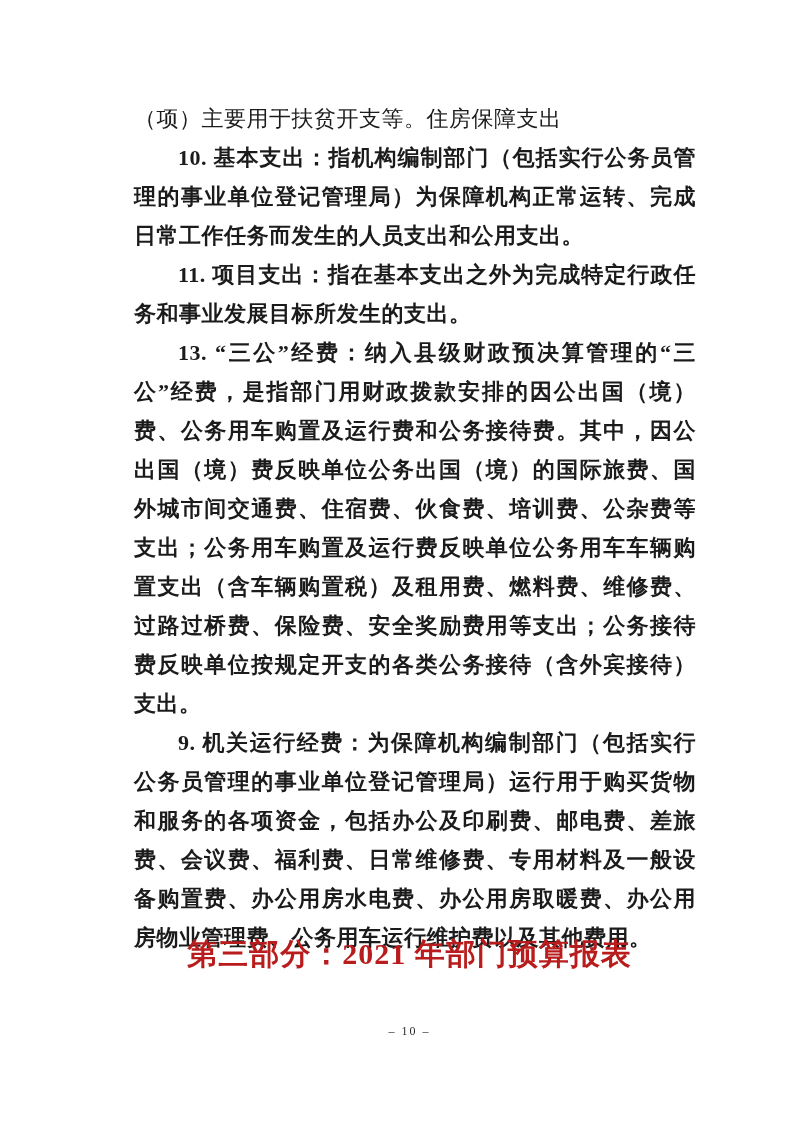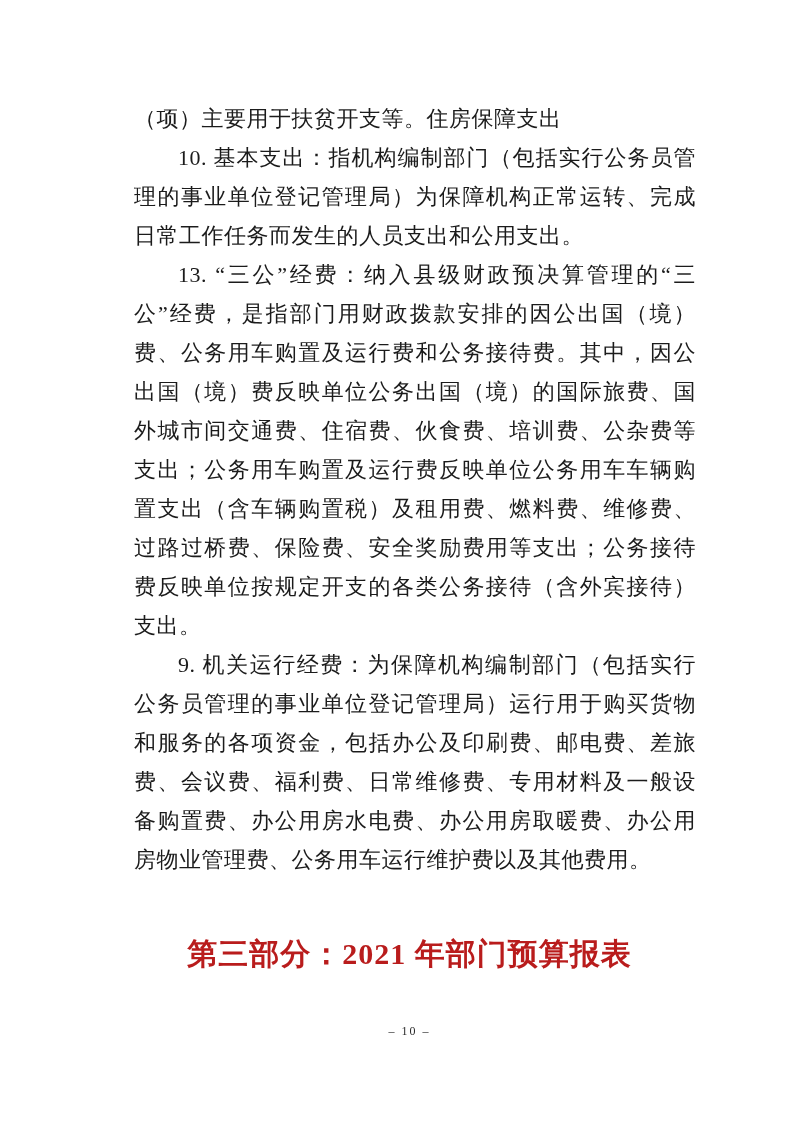--- a/index.html
+++ b/index.html
@@ -31,20 +31,21 @@
   .body-text p {
     margin: 0;
     padding: 0;
   }
   .continuation {
     text-indent: 0;
   }
   .para {
     text-indent: 2em;
     margin-top: 3px;
+    font-weight: bold;
   }
   .section-heading {
     position: absolute;
     left: 0;
     top: 934px;
     width: 100%;
     margin: 0;
     text-align: center;
     font-size: 30px;
     font-weight: bold;
@@ -64,20 +65,21 @@
   }
 </style>
 </head>
 <body>
 
 <div class="page">
 
   <div class="body-text">
     <p class="continuation">（项）主要用于扶贫开支等。住房保障支出</p>
     <p class="para">10. 基本支出：指机构编制部门（包括实行公务员管理的事业单位登记管理局）为保障机构正常运转、完成日常工作任务而发生的人员支出和公用支出。</p>
+    <p class="para">11. 项目支出：指在基本支出之外为完成特定行政任务和事业发展目标所发生的支出。</p>
     <p class="para">13. “三公”经费：纳入县级财政预决算管理的“三公”经费，是指部门用财政拨款安排的因公出国（境）费、公务用车购置及运行费和公务接待费。其中，因公出国（境）费反映单位公务出国（境）的国际旅费、国外城市间交通费、住宿费、伙食费、培训费、公杂费等支出；公务用车购置及运行费反映单位公务用车车辆购置支出（含车辆购置税）及租用费、燃料费、维修费、过路过桥费、保险费、安全奖励费用等支出；公务接待费反映单位按规定开支的各类公务接待（含外宾接待）支出。</p>
     <p class="para">9. 机关运行经费：为保障机构编制部门（包括实行公务员管理的事业单位登记管理局）运行用于购买货物和服务的各项资金，包括办公及印刷费、邮电费、差旅费、会议费、福利费、日常维修费、专用材料及一般设备购置费、办公用房水电费、办公用房取暖费、办公用房物业管理费、公务用车运行维护费以及其他费用。</p>
   </div>
 
   <h2 class="section-heading">第三部分：2021 年部门预算报表</h2>
 
   <div class="page-footer">– 10 –</div>
 
 </div>
 

